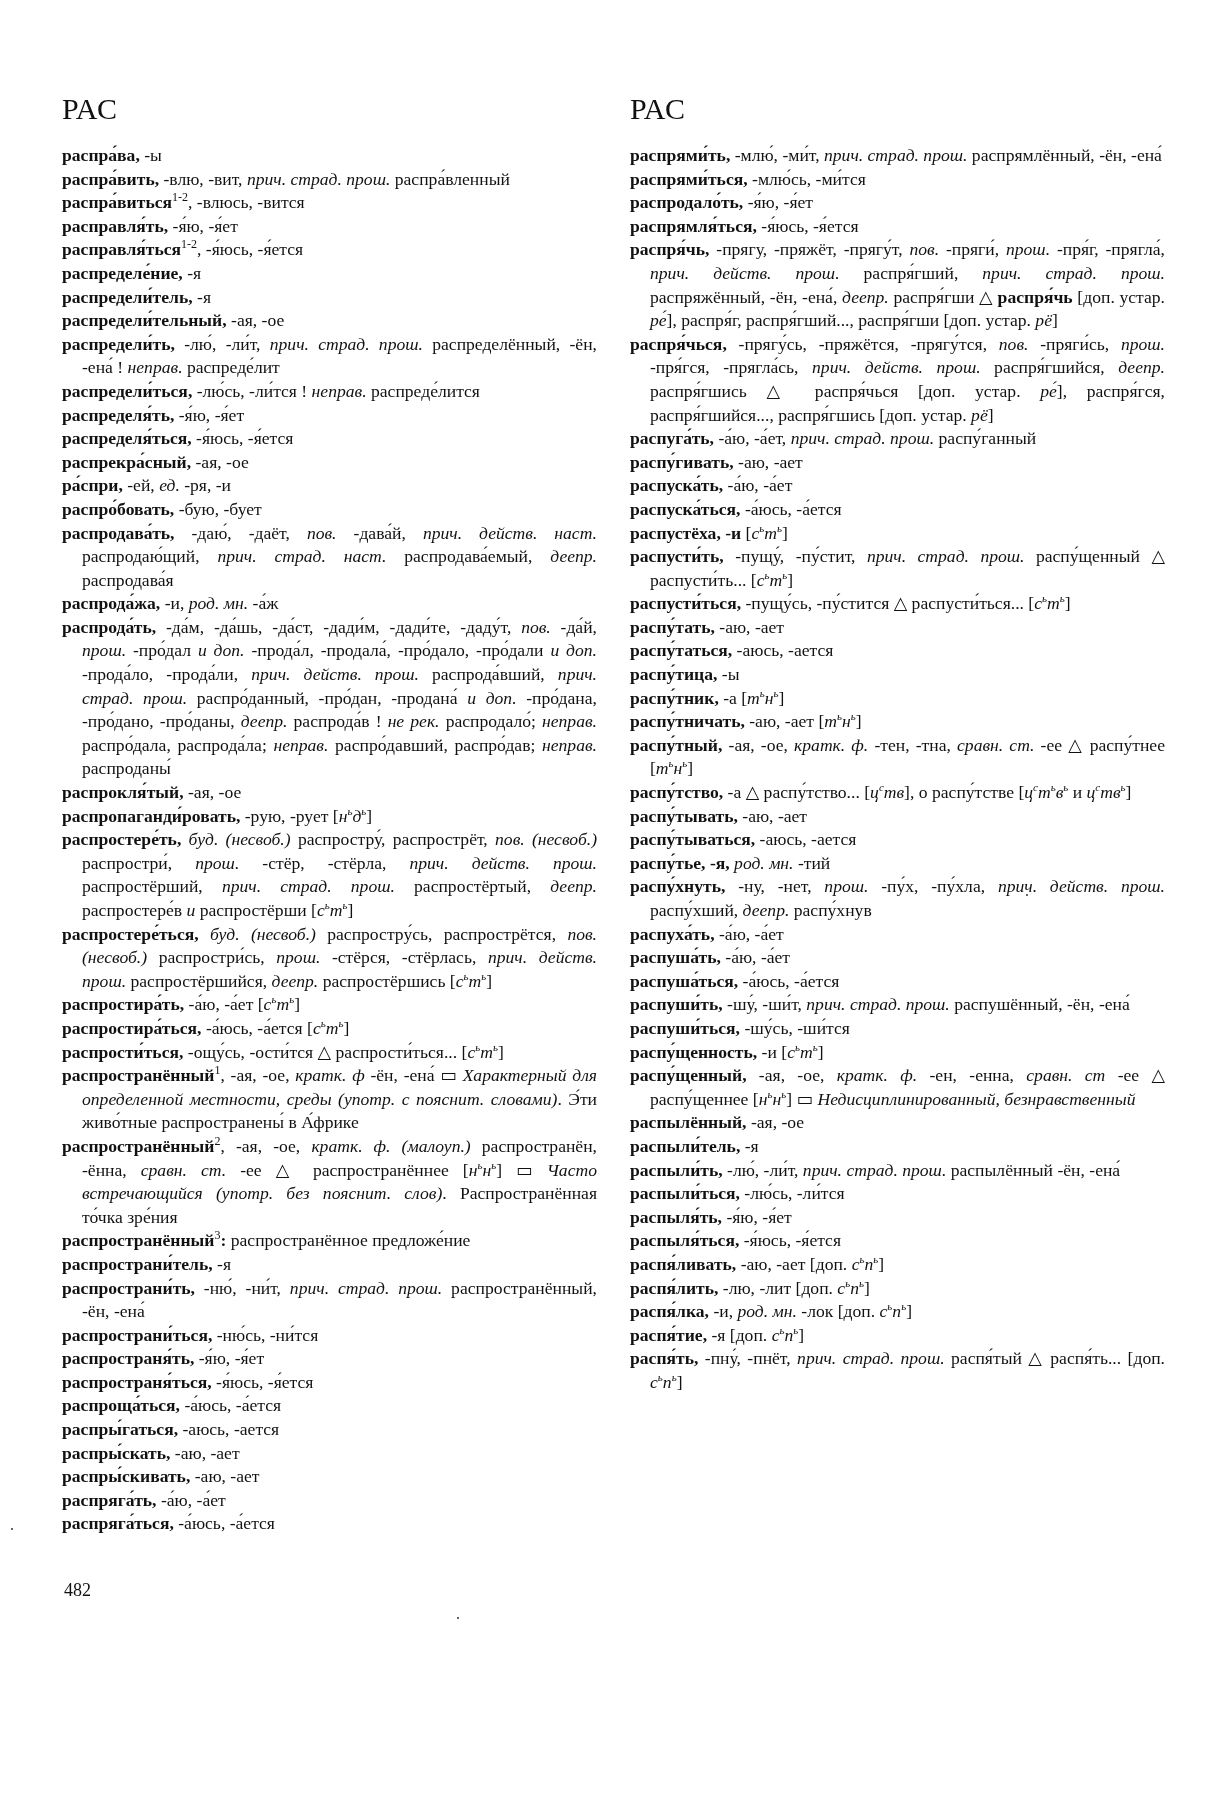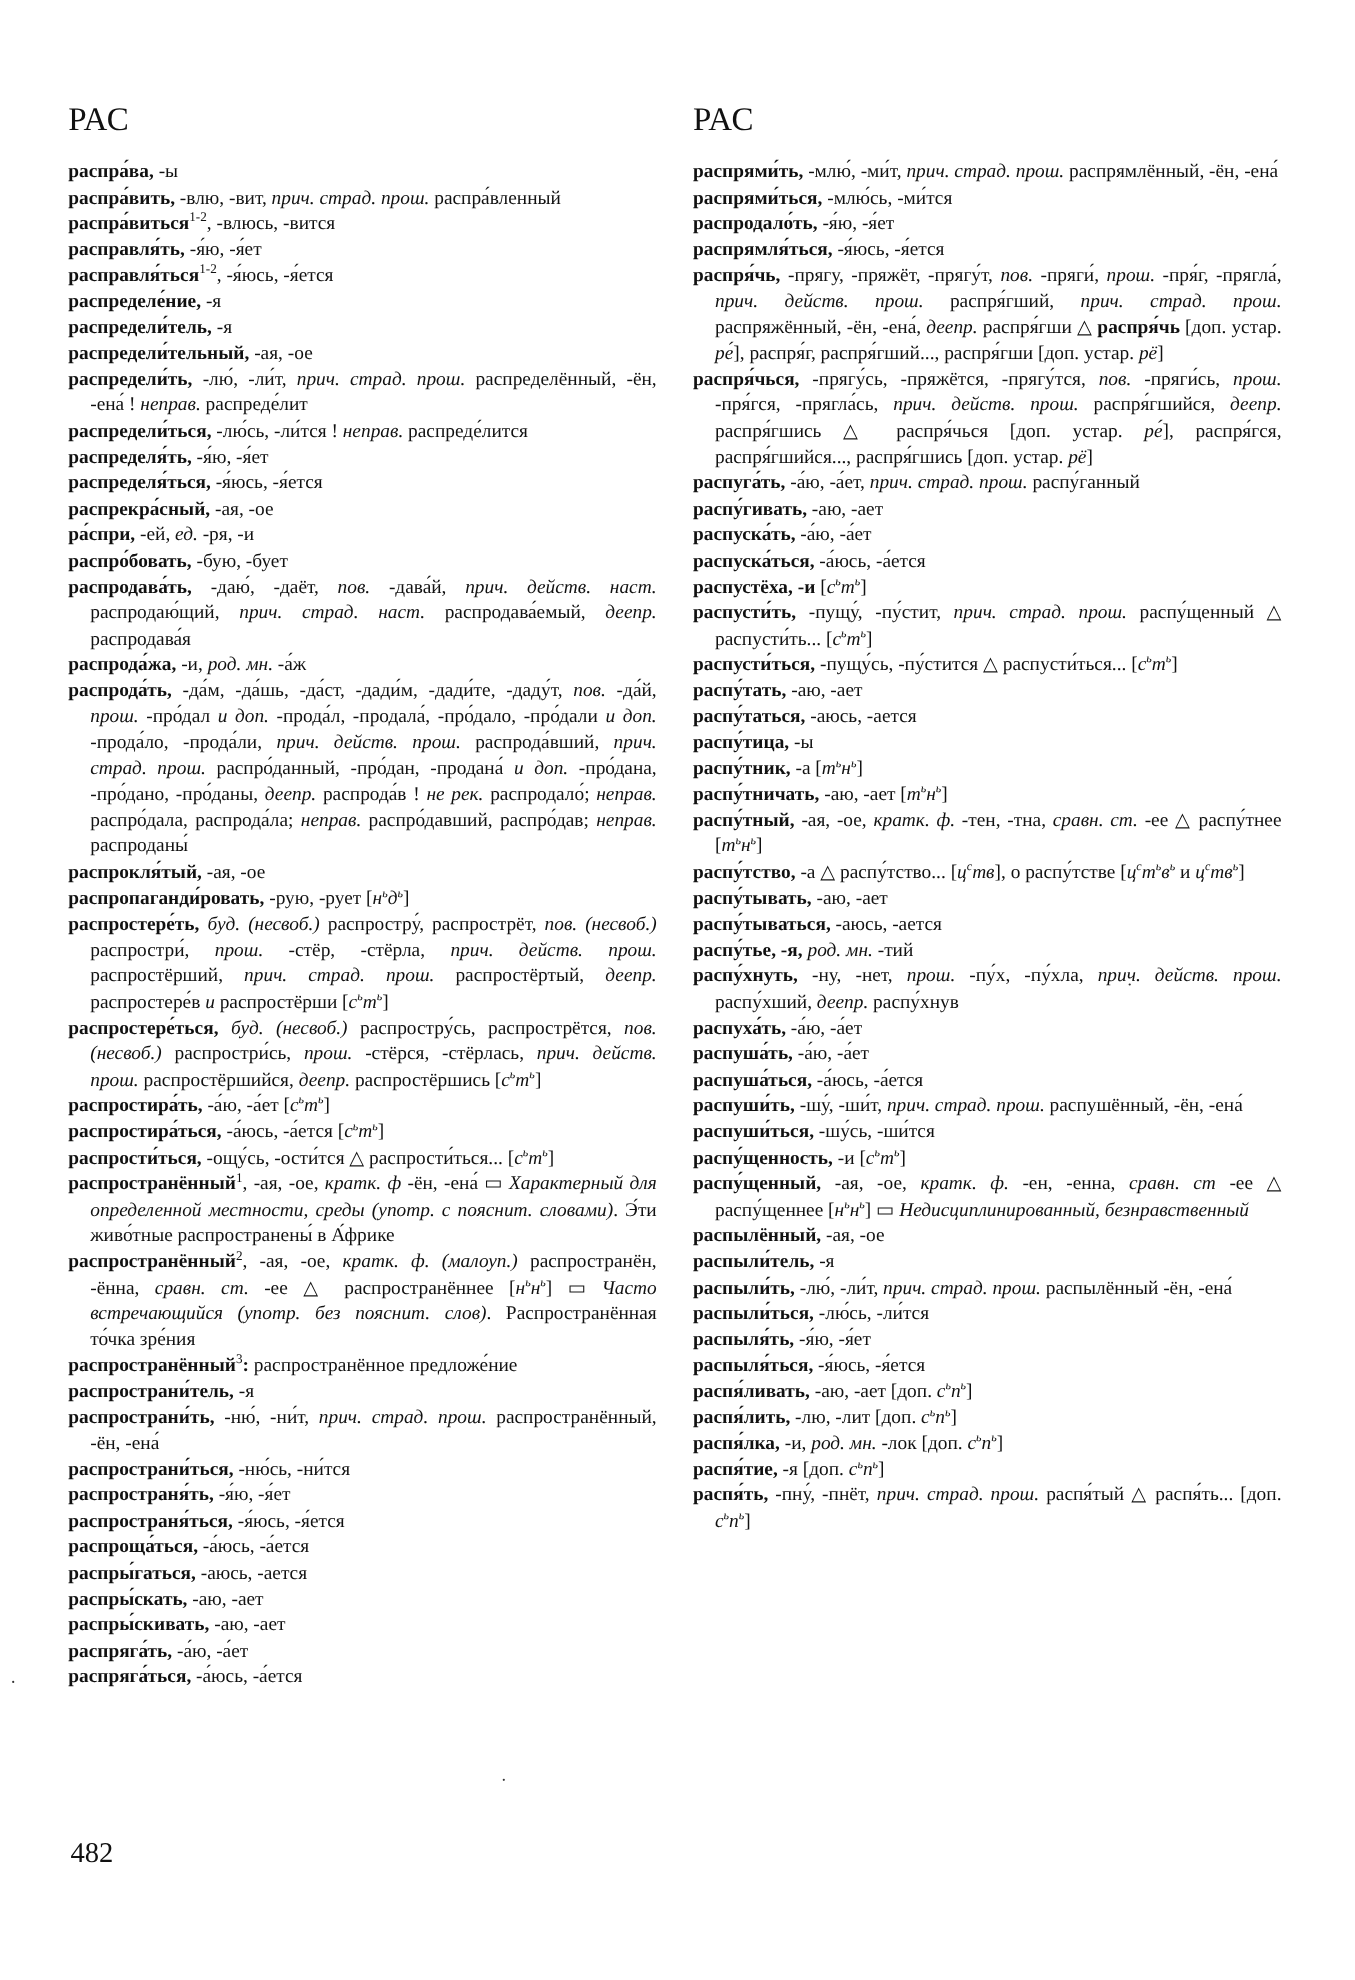--- a/index.html
+++ b/index.html
@@ -10,21 +10,21 @@
   .col.left { left: 62px; }
   .col.right { left: 630px; }
   .running-head { font-family: "Liberation Serif", serif; font-weight: normal;
                   font-size: 30px; letter-spacing: 1px; margin: 0 0 16px 0; height: 36px; }
   .entries { font-size: 17.6px; line-height: 23.6px; text-align: justify; }
   .entry { padding-left: 20px; text-indent: -20px; margin: 0; }
   .entry .b { font-weight: bold; }
   .entry .i { font-style: italic; }
   .entry sup { font-size: 11px; line-height: 0; }
   .entry sup.bsup { font-weight: normal; font-size: 12px; }
-  .page-number { position: absolute; left: 64px; top: 1670px; font-size: 26px; }
+  .page-number { position: absolute; left: 64px; top: 1580px; font-size: 18px; }
   .speck { position: absolute; width: 2px; height: 2px; background:#333; border-radius:1px; }
 </style>
 </head>
 <body>
 
 <div class="page">
   <div class="col left">
     <div class="running-head">РАС</div>
     <div class="entries">
         <p class="entry"><span class="b">распра́ва,</span><span class="n"> -ы</span></p>

